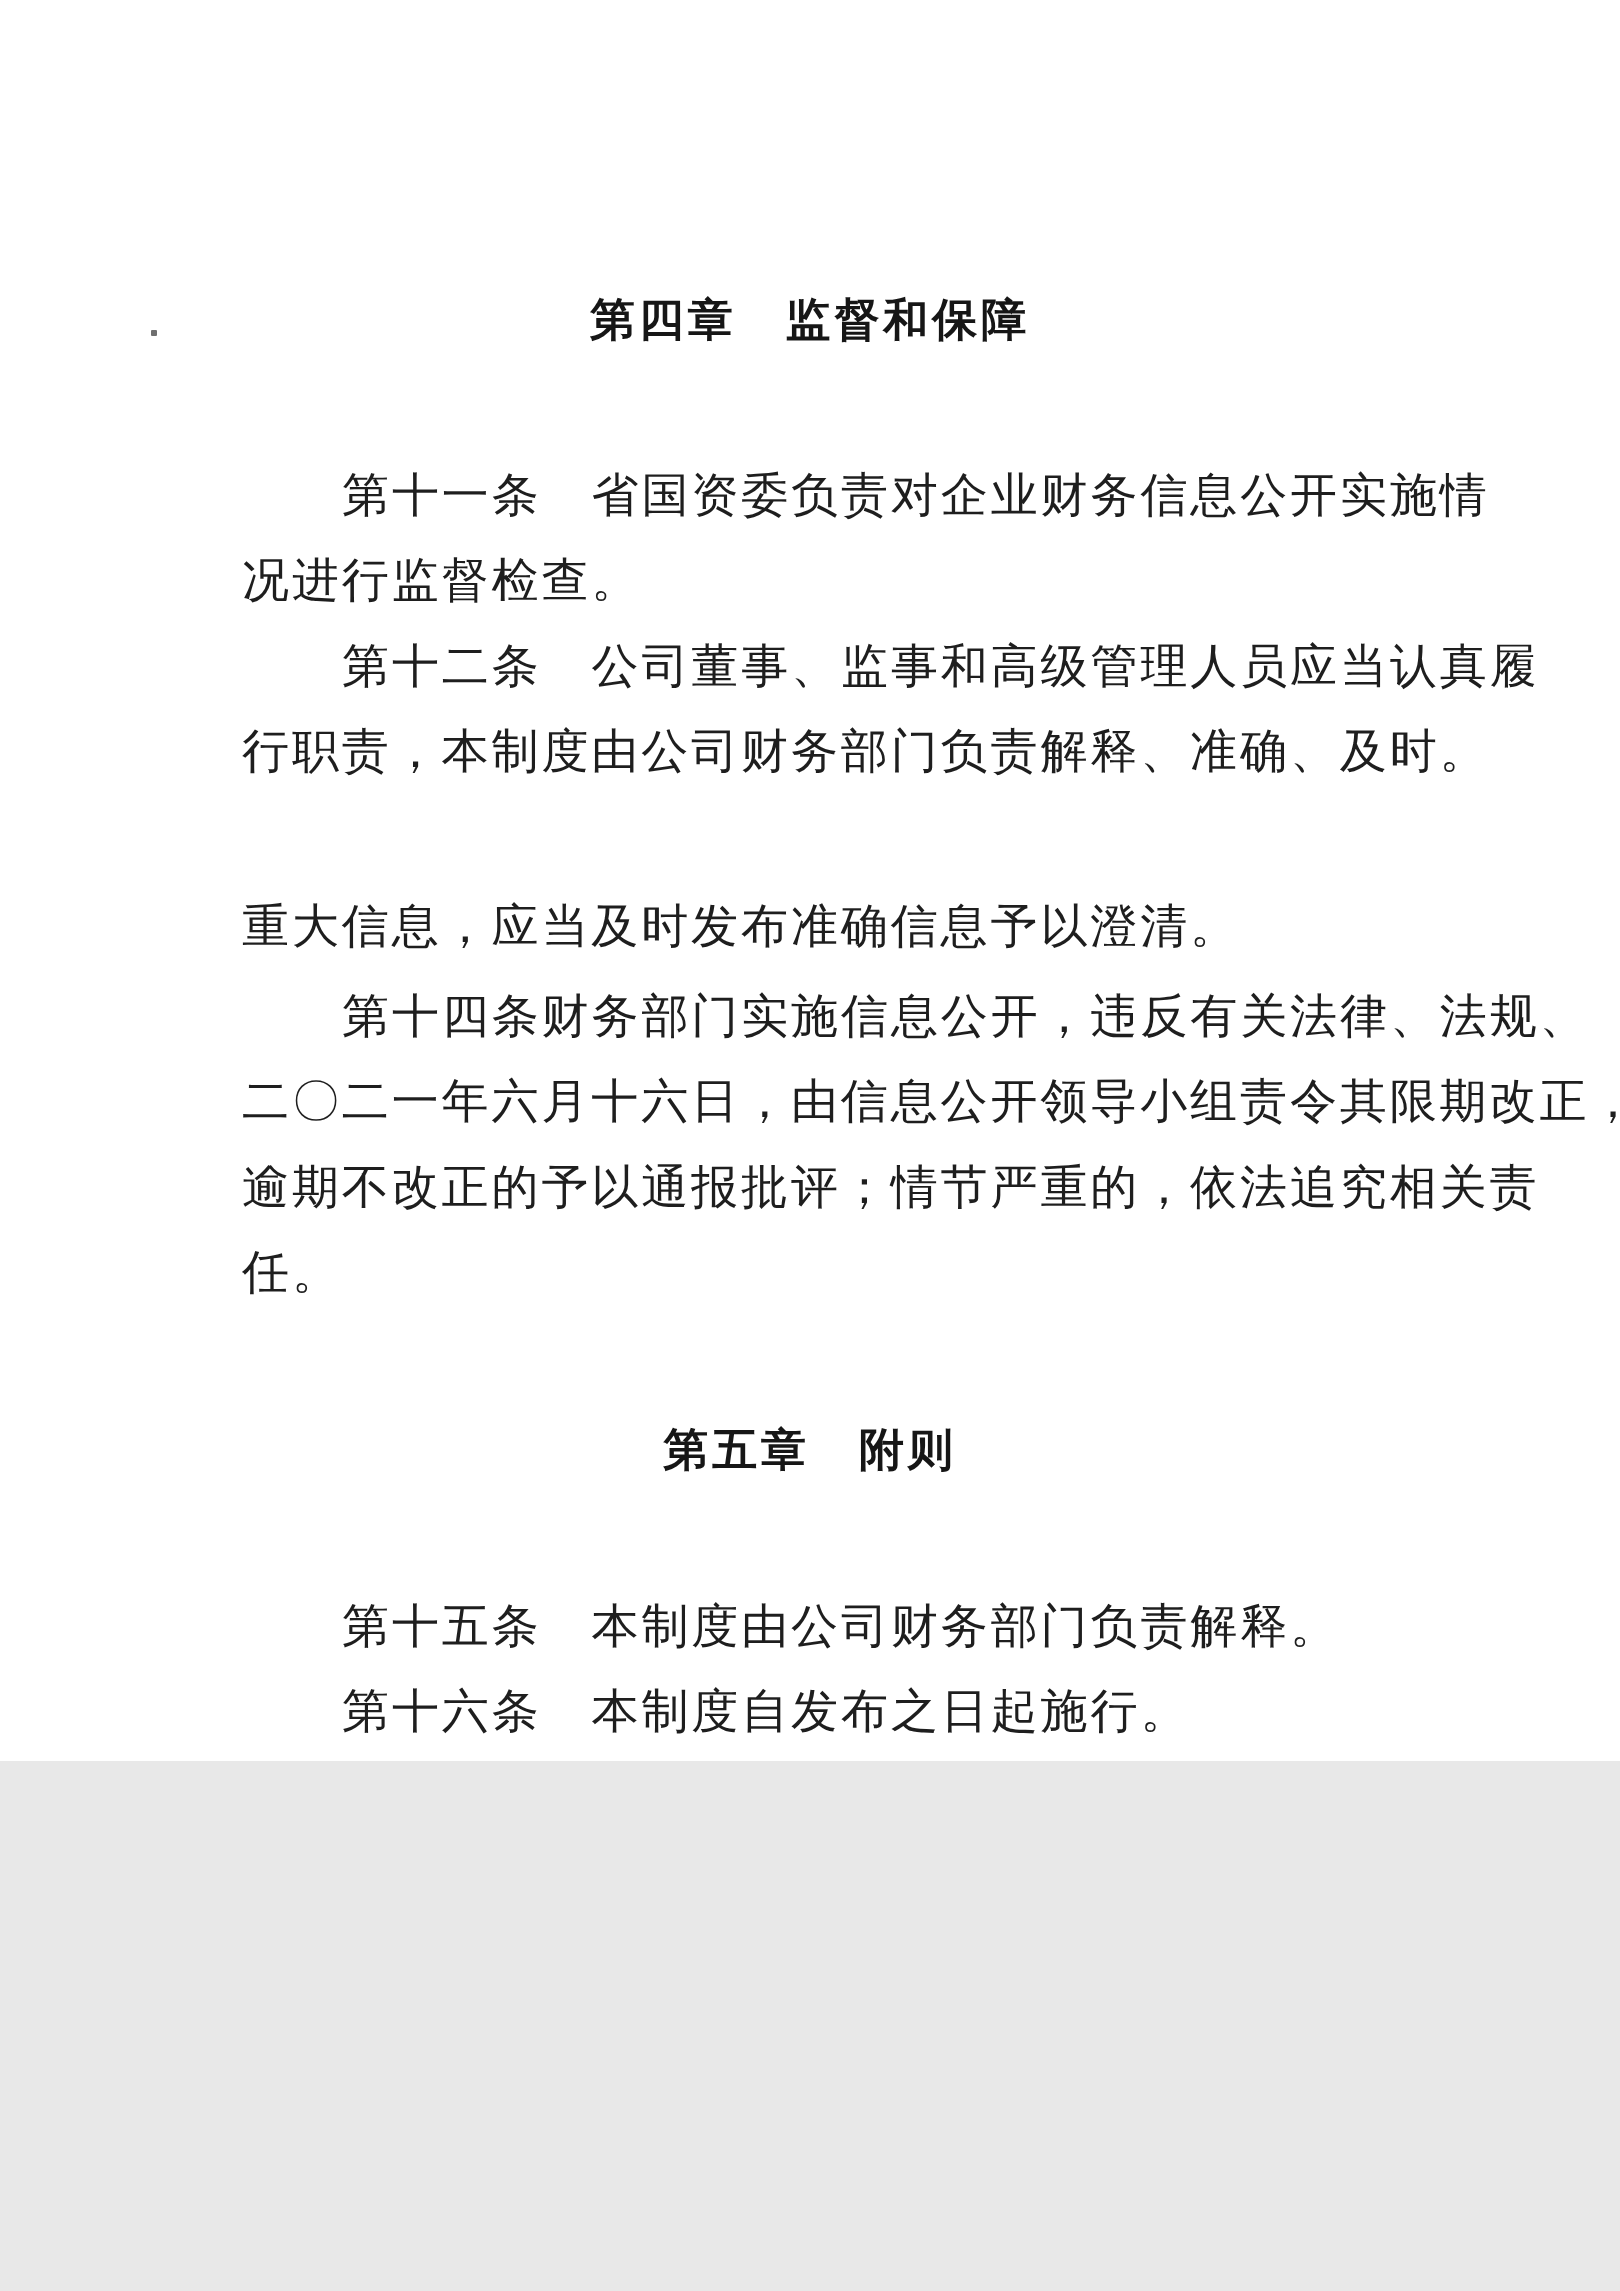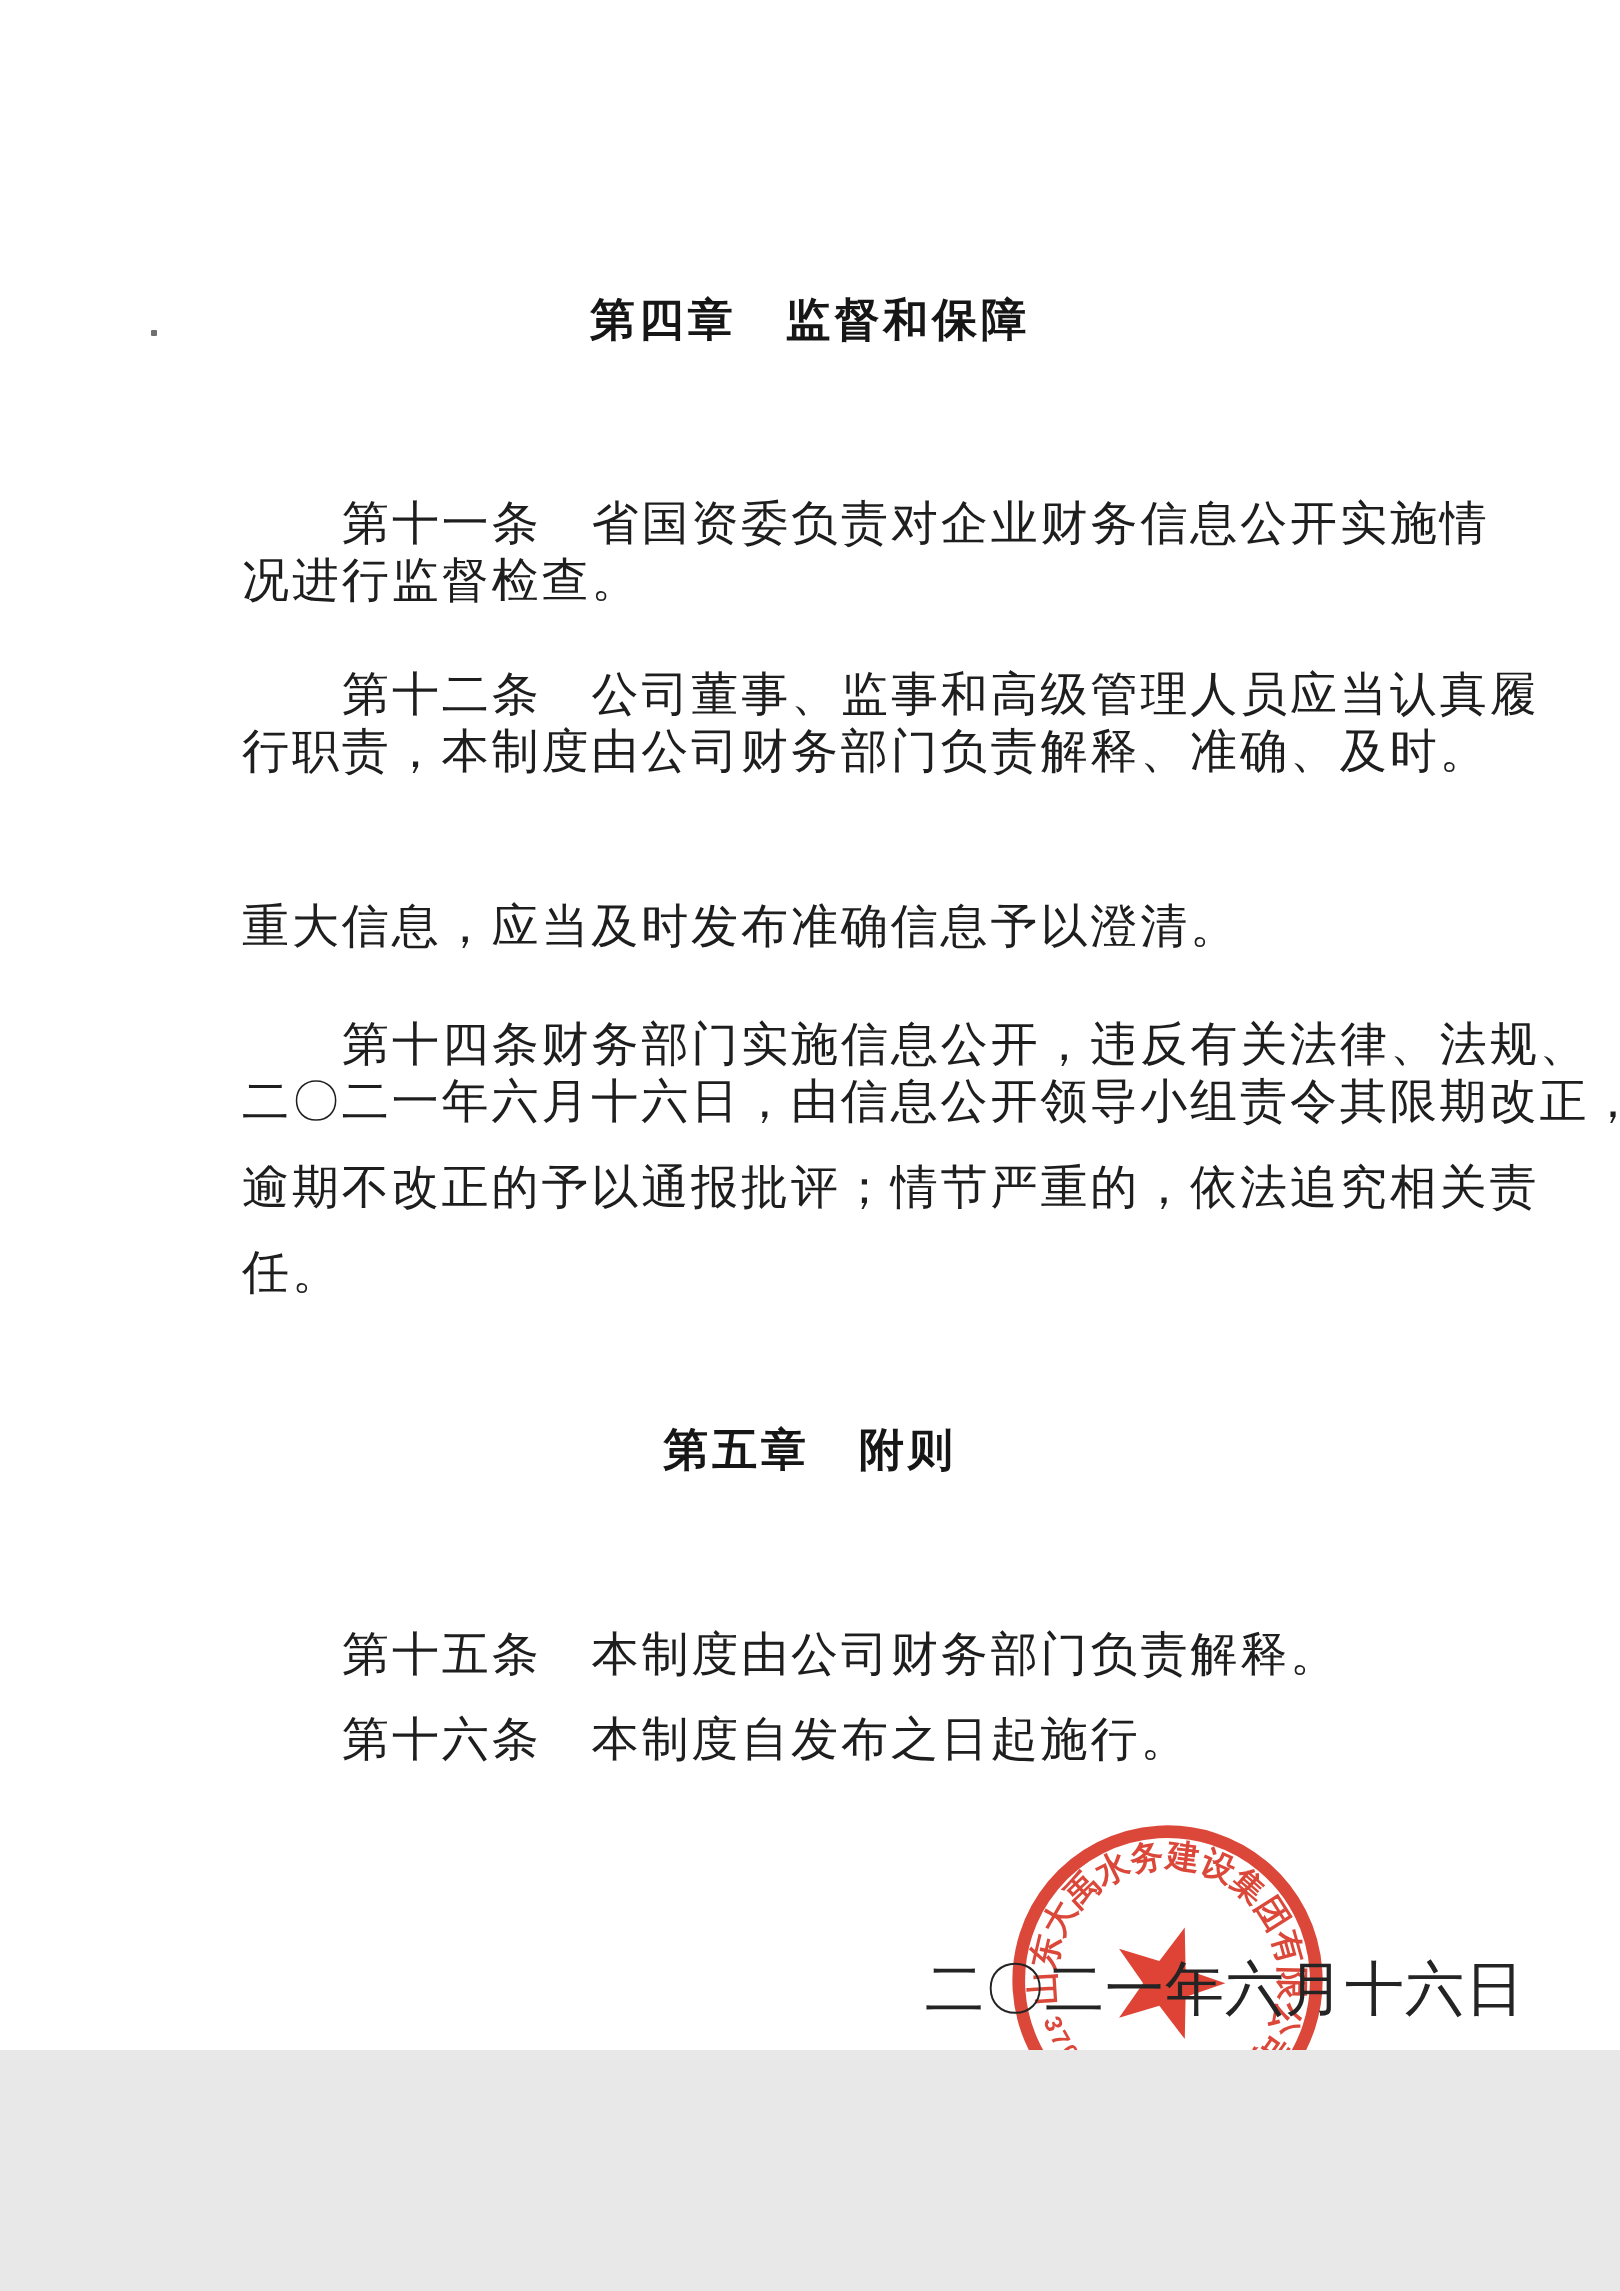--- a/index.html
+++ b/index.html
@@ -1,37 +1,37 @@
 <!DOCTYPE html>
 <html><head>
 <meta charset="utf-8">
 <style>
   html,body{margin:0;padding:0;background:#e8e8e8;}
   .page{
     position:relative;
-    width:1620px;height:2050px;
+    width:1620px;height:1761px;
     background:#ffffff;
     font-family:"Liberation Serif","DejaVu Serif",serif;
     color:#1c1c1c;
     overflow:hidden;
   }
   .chapter-title{
     position:absolute;left:0;width:1620px;
     text-align:center;
     font-size:45px;font-weight:bold;letter-spacing:3.9px;
     color:#161616;
     white-space:pre;
   }
   .line{
     position:absolute;left:242px;width:1171px;
     font-size:47px;letter-spacing:2.9px;
     white-space:pre;
     color:#1e1e1e;
   }
-  .indent{text-indent:100px;margin-top:28px;}
+  .indent{text-indent:100px;}
   .issue-date{
     position:absolute;left:925px;top:1950px;
     font-size:59px;letter-spacing:1px;
     color:#242424;white-space:pre;
     z-index:3;
   }
   .seal{
     position:absolute;left:1006px;top:1819px;
     width:323px;height:323px;
     transform:rotate(18deg);

